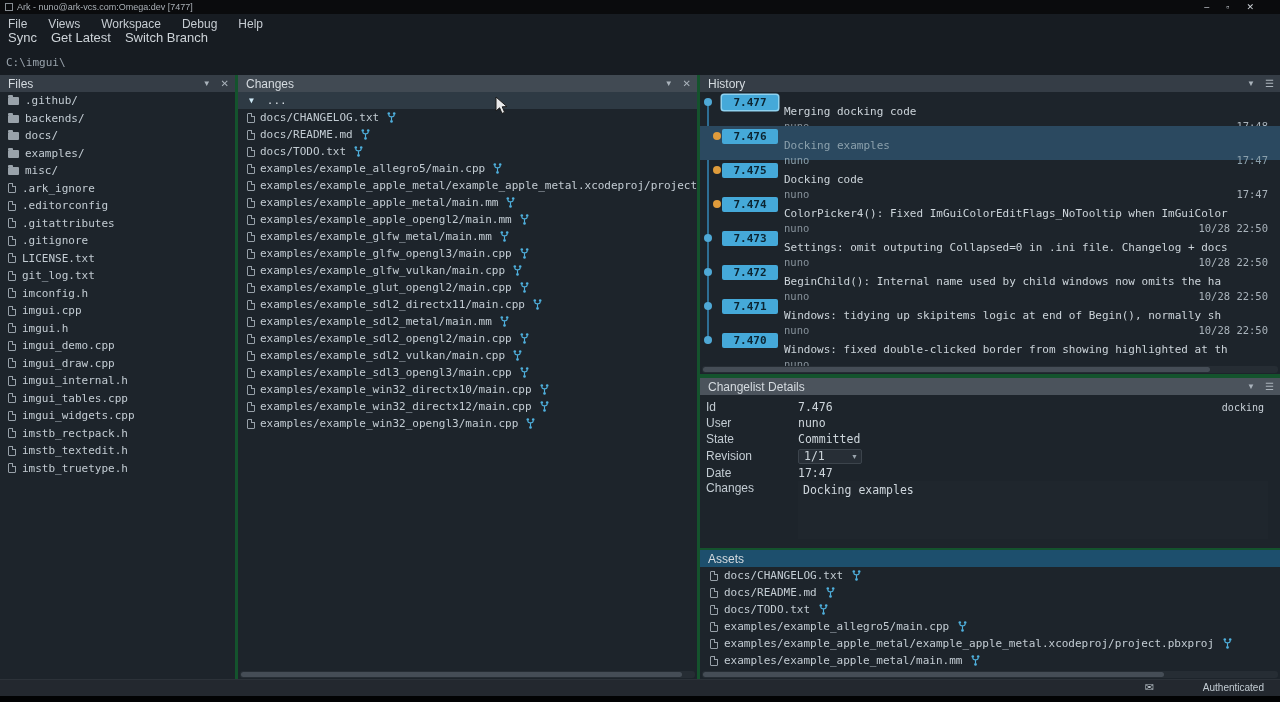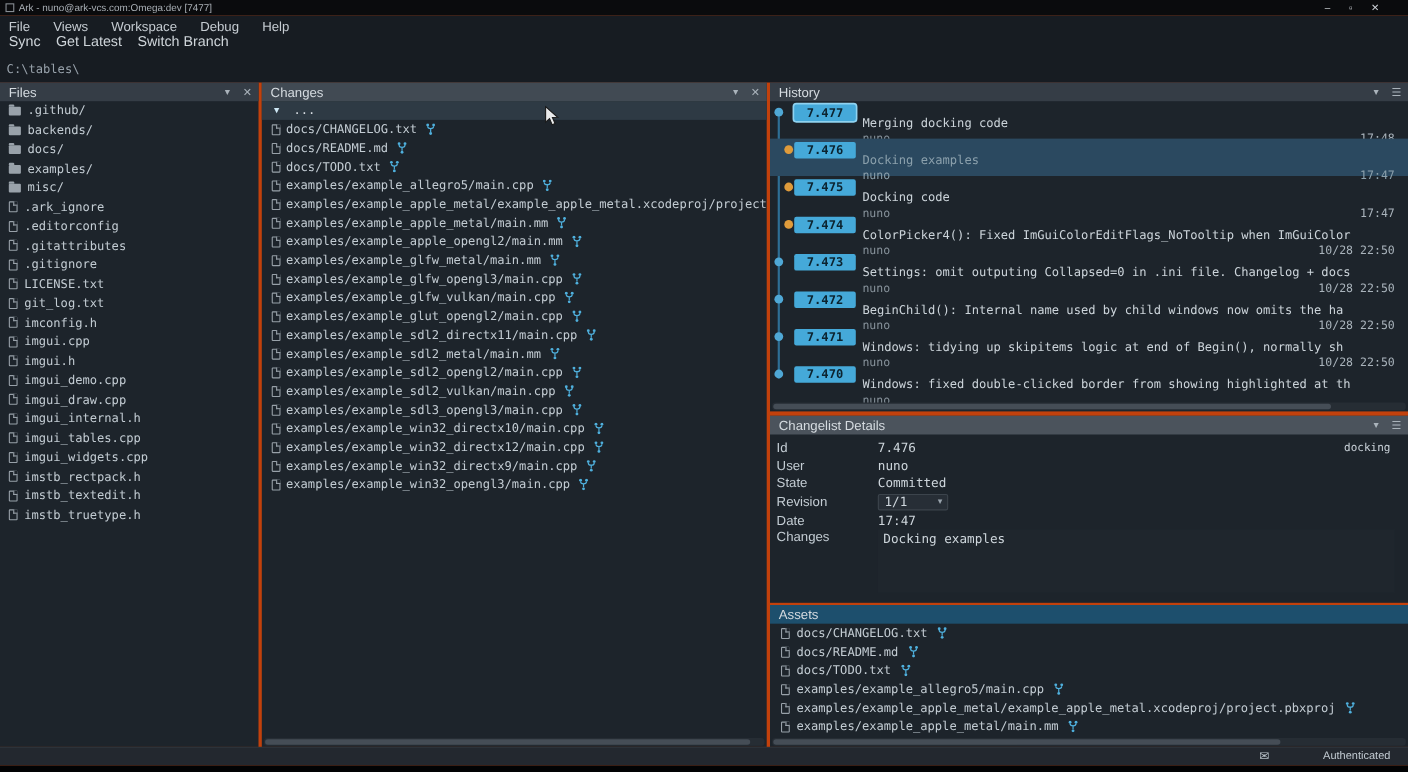--- a/index.html
+++ b/index.html
@@ -1,19 +1,19 @@
 <!DOCTYPE html>
 <html><head>
 <meta charset="utf-8">
 <style>
   html,body{margin:0;padding:0}
   body{width:1280px;height:702px;background:#05070a;position:relative;overflow:hidden;
        font-family:"Liberation Sans",sans-serif;cursor:default}
   .mono{font-family:"DejaVu Sans Mono",monospace}
-  .app{position:absolute;inset:0;background:#c2410c}
+  .app{position:absolute;inset:0;background:#14532d}
 
   
   .titlebar{position:absolute;left:0;top:0;right:0;height:14px;background:#0a0b0d;color:#a9afb5;
             font-size:9px;display:flex;align-items:center;padding-left:5px;box-sizing:border-box}
   .app-glyph{width:6px;height:6px;border:1px solid #878d93;margin-right:4px;flex:none}
   .win-controls{position:absolute;right:26px;top:0;display:flex;gap:17px;color:#cfd4d9;font-size:9px;line-height:14px}
 
   
   .top-chrome{position:absolute;left:0;top:14px;right:0;height:61px;background:#171c22}
   .menubar{position:absolute;left:8px;top:2px;height:16px;display:flex;gap:21px;font-size:12px;color:#c6ccd2;align-items:center}
@@ -131,21 +131,21 @@
       <span>Views</span>
       <span>Workspace</span>
       <span>Debug</span>
       <span>Help</span>
     </div>
     <div class="toolbar">
       <span>Sync</span>
       <span>Get Latest</span>
       <span>Switch Branch</span>
     </div>
-    <div class="pathbar mono">C:\tables\</div>
+    <div class="pathbar mono">C:\imgui\</div>
   </div>
 
   <div class="panel files-panel">
     <div class="panel-header">
       <span>Files</span>
       <span class="header-icons">
         <span>▼</span>
         <span class="x">✕</span>
       </span>
     </div>
@@ -466,30 +466,20 @@
           <span class="row-icon file"></span>
           <span class="row-text">examples/example_win32_directx12/main.cpp</span>
           <svg class="fork-icon" width="9" height="11" viewBox="0 0 9 11">
             <circle cx="1.8" cy="1.6" r="1.3" fill="#4fb0dd"></circle>
             <circle cx="7.2" cy="1.6" r="1.3" fill="#4fb0dd"></circle>
             <circle cx="4.5" cy="9.4" r="1.3" fill="#4fb0dd"></circle>
             <path d="M1.8 2.8 C1.8 5.6 7.2 5.6 7.2 2.8 M4.5 4.9 L4.5 8" fill="none" stroke="#4fb0dd" stroke-width="1.1"></path>
           </svg>
         </div>
 
-        <div class="change-row">
-          <span class="row-icon file"></span>
-          <span class="row-text">examples/example_win32_directx9/main.cpp</span>
-          <svg class="fork-icon" width="9" height="11" viewBox="0 0 9 11">
-            <circle cx="1.8" cy="1.6" r="1.3" fill="#4fb0dd"></circle>
-            <circle cx="7.2" cy="1.6" r="1.3" fill="#4fb0dd"></circle>
-            <circle cx="4.5" cy="9.4" r="1.3" fill="#4fb0dd"></circle>
-            <path d="M1.8 2.8 C1.8 5.6 7.2 5.6 7.2 2.8 M4.5 4.9 L4.5 8" fill="none" stroke="#4fb0dd" stroke-width="1.1"></path>
-          </svg>
-        </div>
 
         <div class="change-row">
           <span class="row-icon file"></span>
           <span class="row-text">examples/example_win32_opengl3/main.cpp</span>
           <svg class="fork-icon" width="9" height="11" viewBox="0 0 9 11">
             <circle cx="1.8" cy="1.6" r="1.3" fill="#4fb0dd"></circle>
             <circle cx="7.2" cy="1.6" r="1.3" fill="#4fb0dd"></circle>
             <circle cx="4.5" cy="9.4" r="1.3" fill="#4fb0dd"></circle>
             <path d="M1.8 2.8 C1.8 5.6 7.2 5.6 7.2 2.8 M4.5 4.9 L4.5 8" fill="none" stroke="#4fb0dd" stroke-width="1.1"></path>
           </svg>

